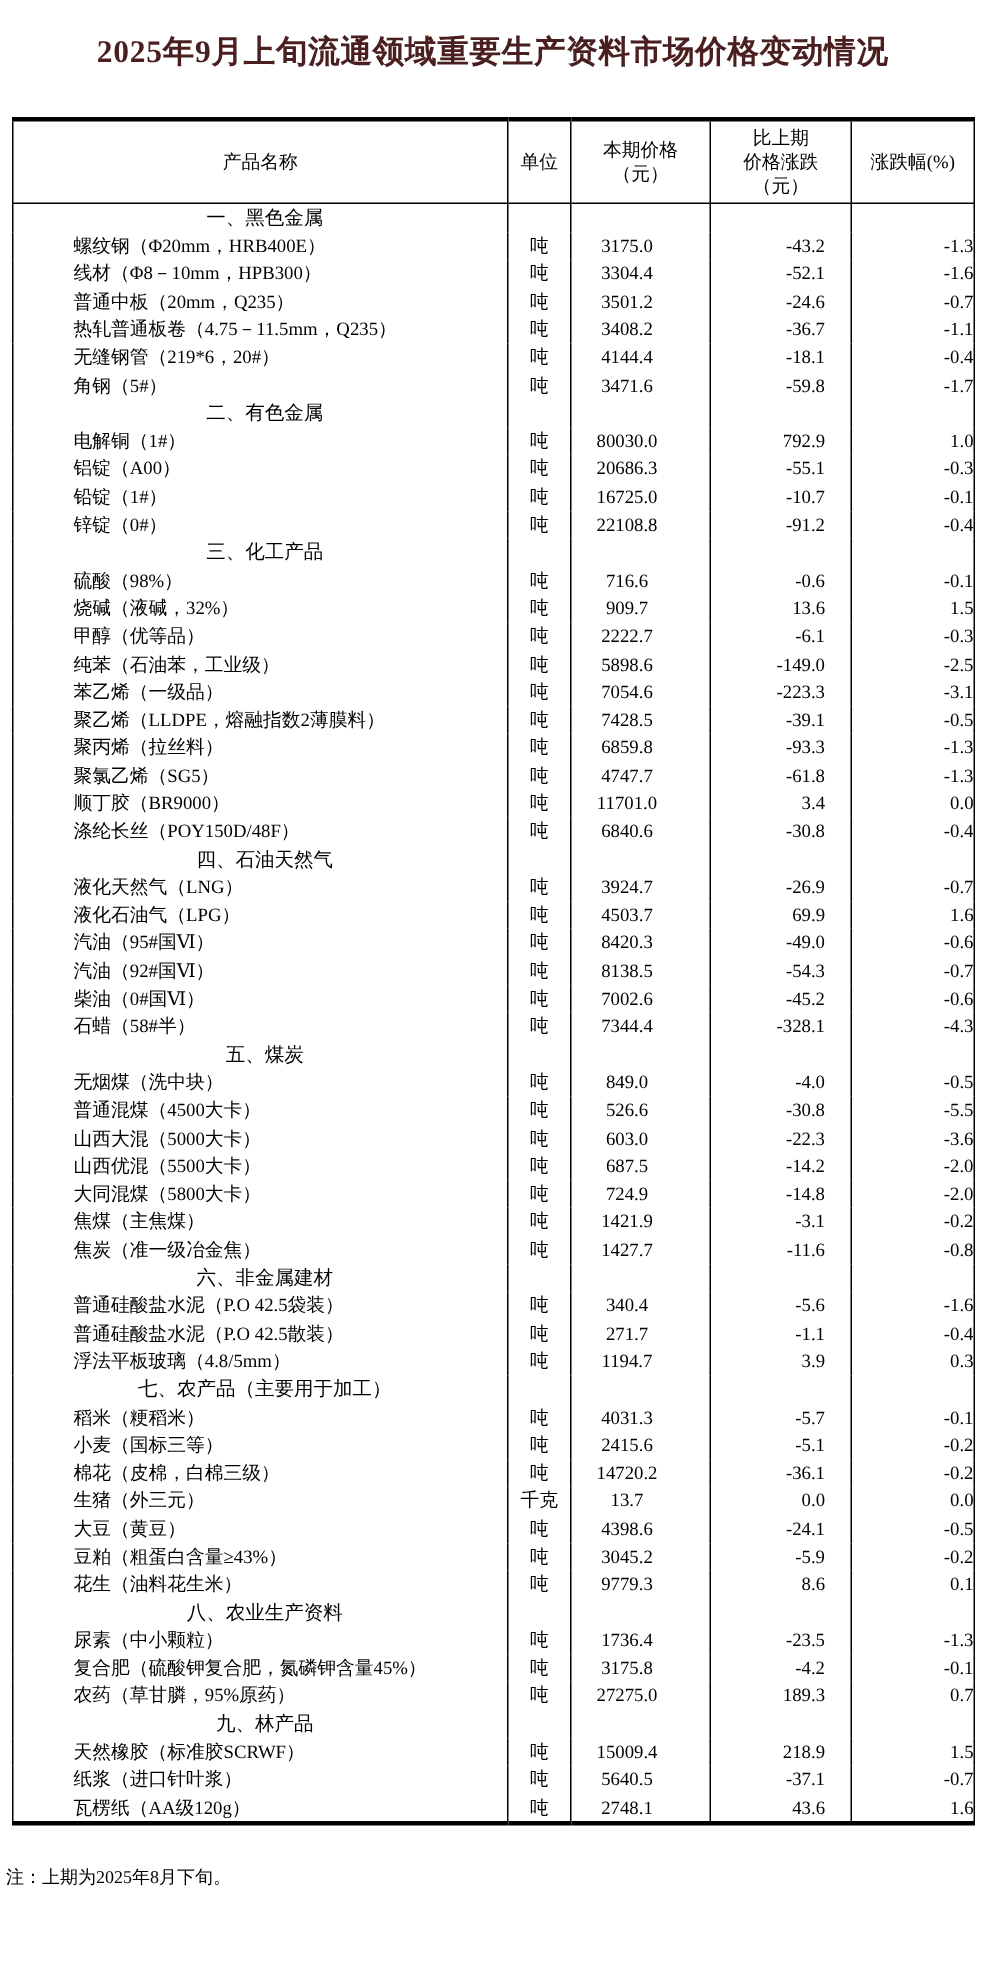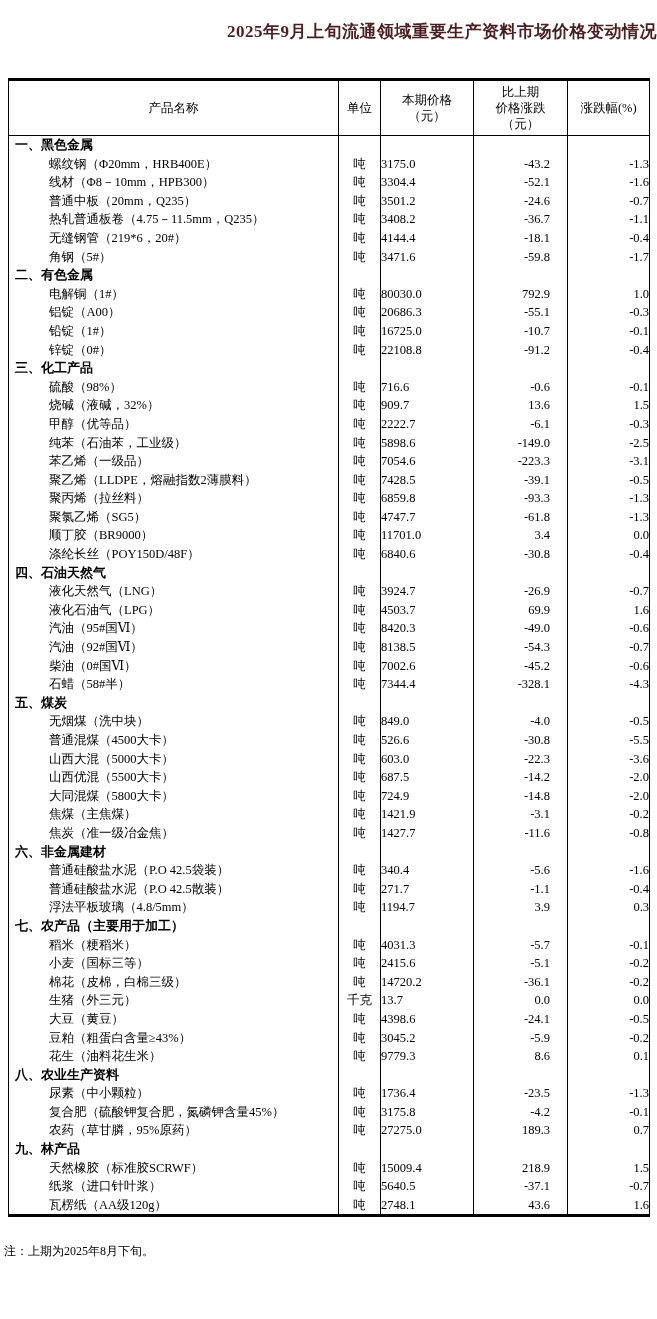--- a/index.html
+++ b/index.html
@@ -7,22 +7,22 @@
   body {
     width: 657px; height: 1319px;
     font-family: "Liberation Serif", "DejaVu Serif", serif;
     color: var(--text-color, #000);
     position: relative;
     overflow: hidden;
   }
   .page { width: 657px; height: 1319px; position: relative; background: #fff; }
   .doc-title {
     position: absolute; left: 0; top: 20px; width: 100%;
-    text-align: right;
-    font-size: 17px; font-weight: bold;
+    text-align: center;
+    font-size: 21px; font-weight: bold;
     letter-spacing: 0.5px;
     color: var(--title-color, #4a1f1f);
   }
   table.price-table {
     position: absolute; left: 8px; top: 78px;
     width: 641px;
     border-collapse: collapse;
     table-layout: fixed;
     font-size: 12.5px;
   }
@@ -48,23 +48,23 @@
     border-right: 1px solid var(--border-color, #000);
     height: 18.6px;
     line-height: 18.6px;
     vertical-align: middle;
     overflow: hidden;
     white-space: nowrap;
   }
   table.price-table tr:last-child td { border-bottom: 3px solid var(--border-color, #000); }
 
   td.name { text-align: left; padding-left: 40px; }
-  td.section-name { font-weight: bold; padding-left: 6px; font-size: 13px; }
+  td.section-name { font-weight: normal; padding-left: 6px; font-size: 13px; text-align: center; }
   td.unit { text-align: center; }
-  td.price { text-align: left; padding-right: 18px; }
+  td.price { text-align: center; padding-right: 18px; }
   td.change { text-align: right; padding-right: 17px; }
   td.pct { text-align: right; }
 
   .footnote {
     position: absolute; left: 4px; top: 1243px;
     font-size: 12px;
     color: var(--text-color, #000);
   }
 </style>
 </head>

